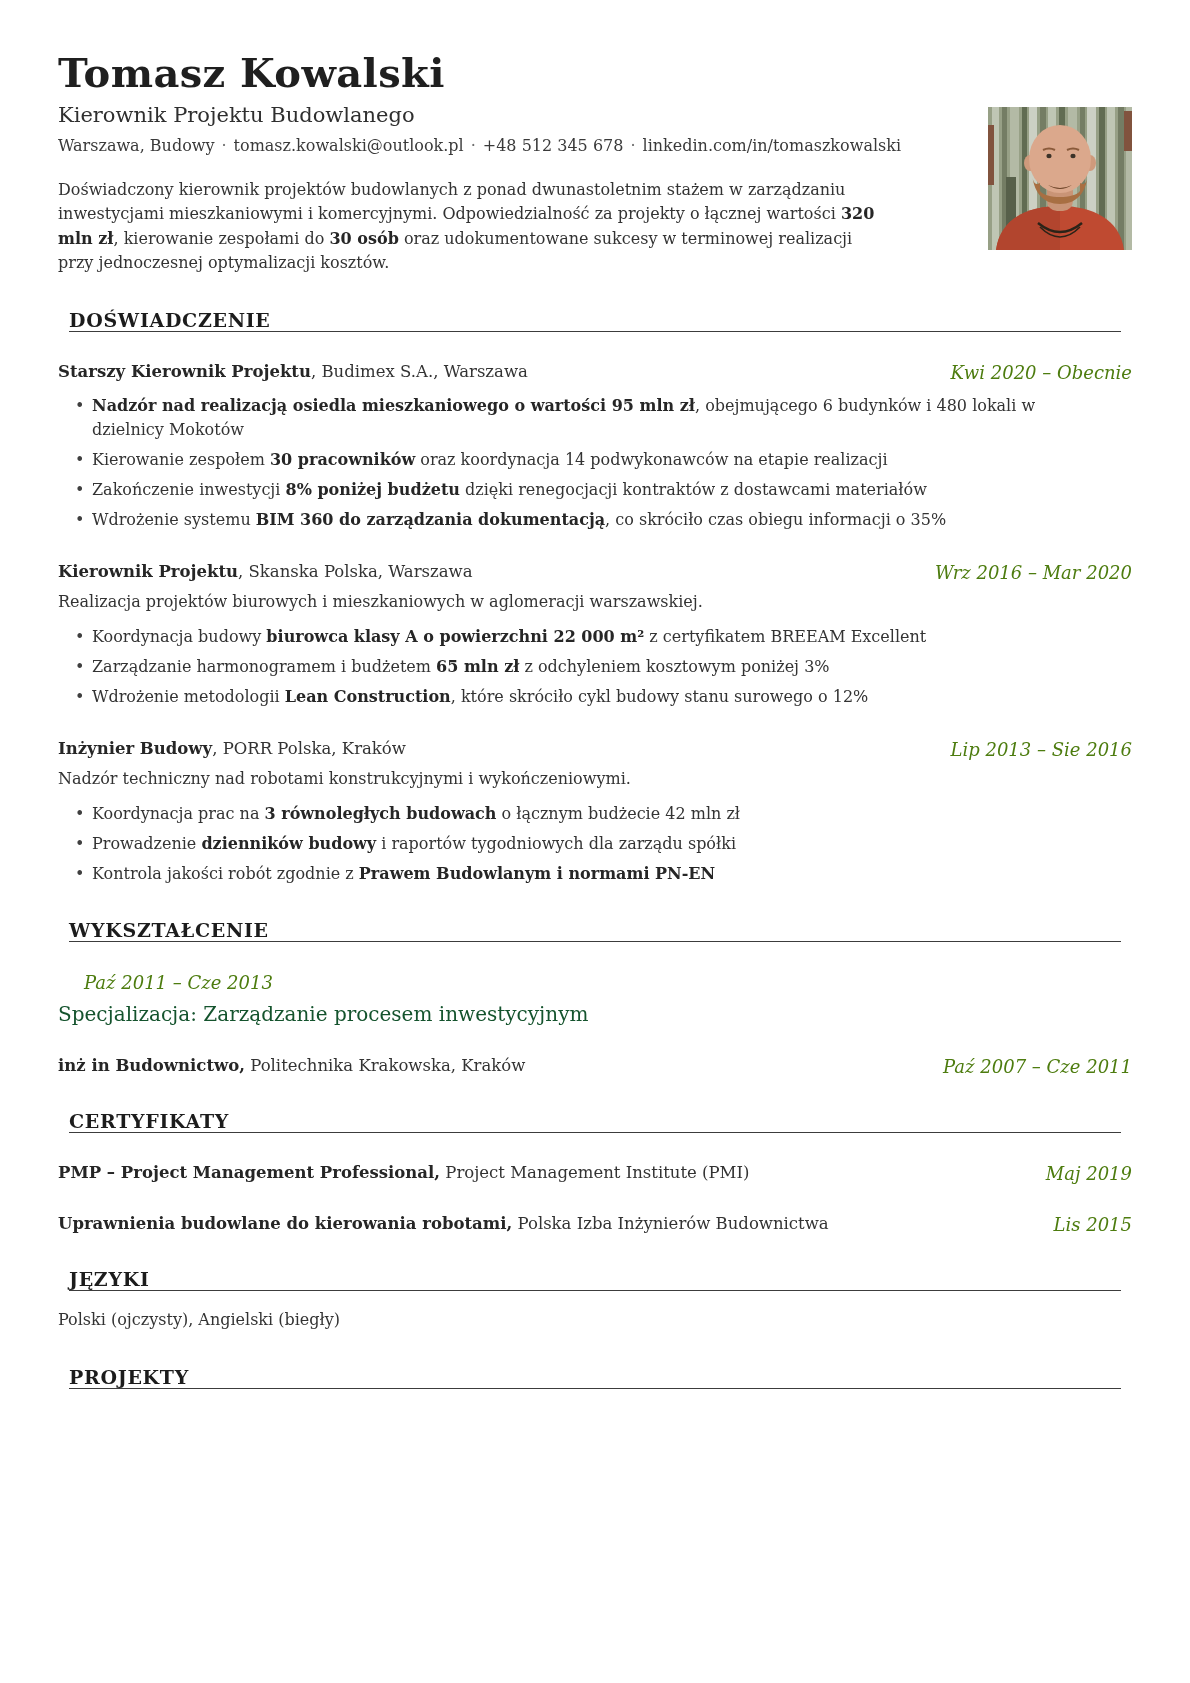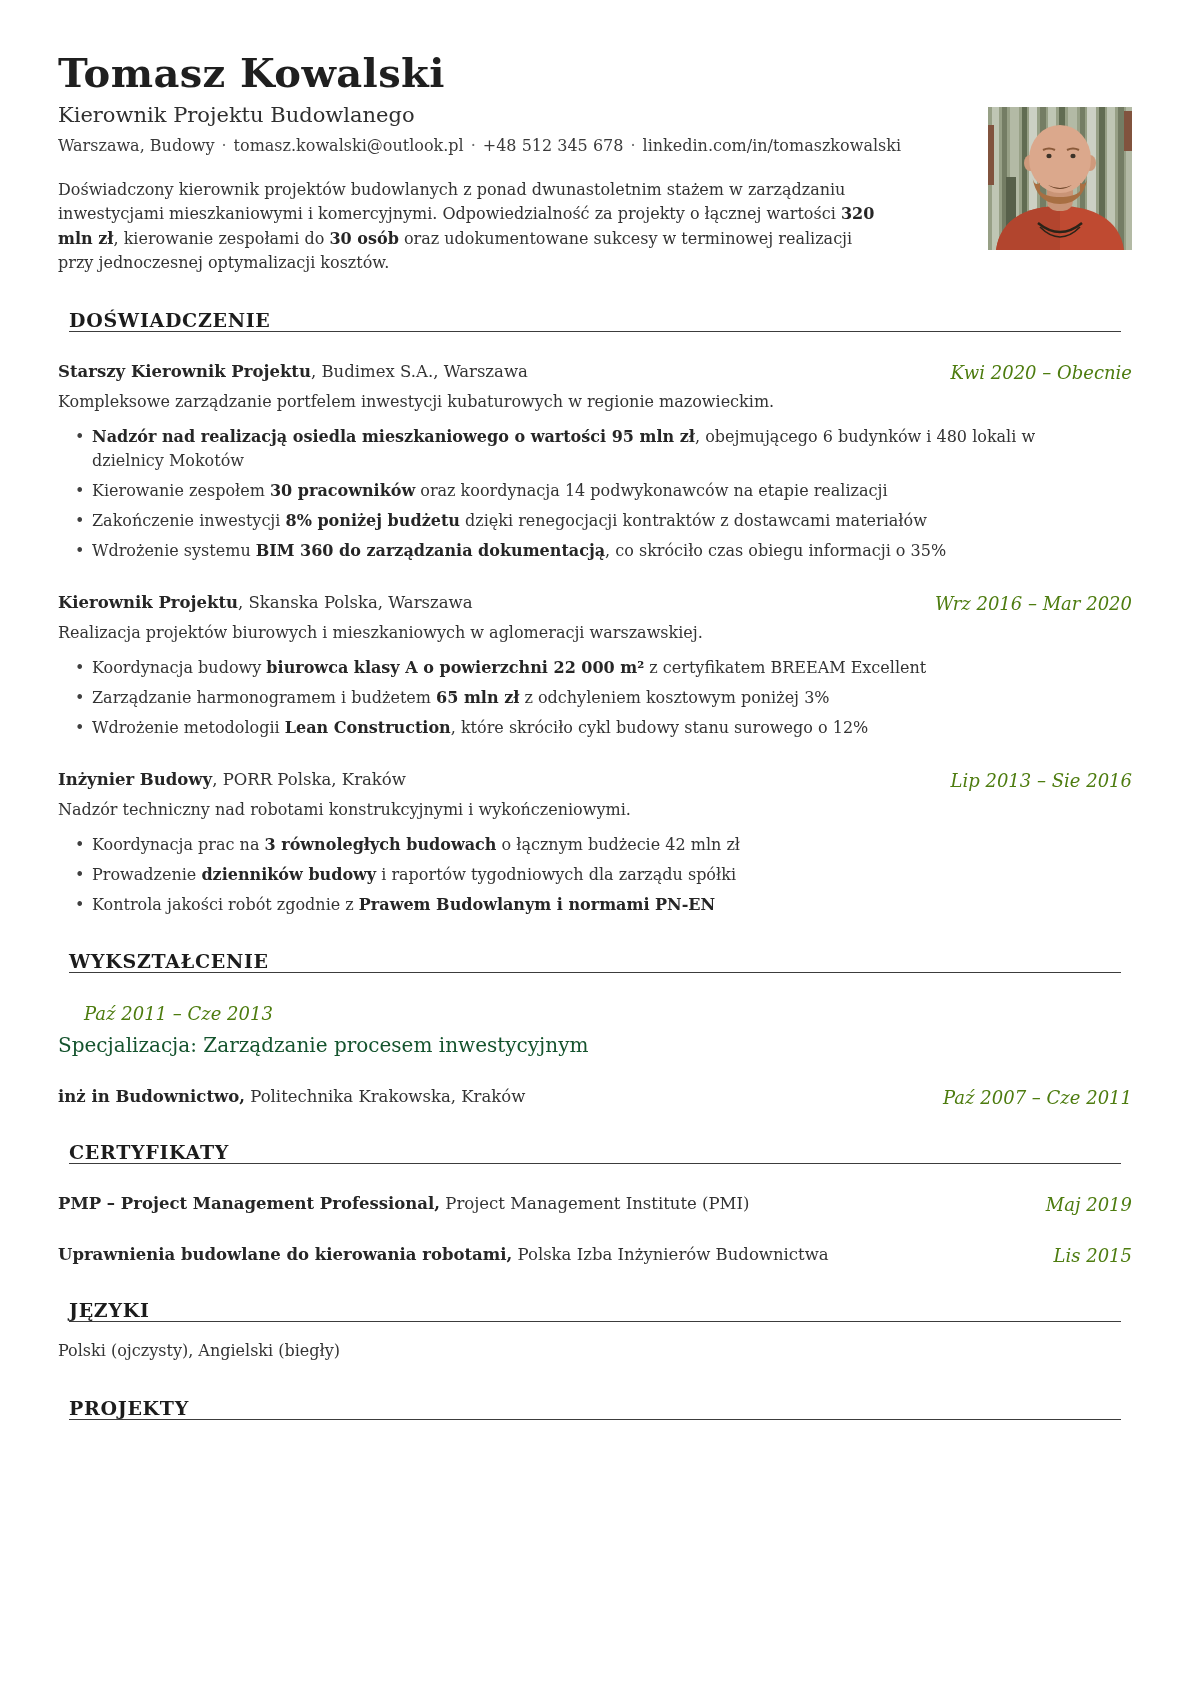--- a/index.html
+++ b/index.html
@@ -87,21 +87,20 @@
   </header>
 
   <section>
     <h2 class="sec-h">DOŚWIADCZENIE</h2>
     <div class="entries">
         <div class="entry">
           <div class="ehead">
             <div class="eleft"><b>Starszy Kierownik Projektu</b><span>, Budimex S.A., Warszawa</span></div>
             <div class="edates">Kwi 2020 – Obecnie</div>
           </div>
-          <p class="esum">Kompleksowe zarządzanie portfelem inwestycji kubaturowych w regionie mazowieckim.</p>
           <ul class="bullets">
             <li class="bullet">
               <span class="dot">•</span>
               <span class="btext"><b class="run">Nadzór nad realizacją osiedla mieszkaniowego o wartości 95 mln zł</b><span class="run">, obejmującego 6 budynków i 480 lokali w dzielnicy Mokotów</span></span>
             </li>
             <li class="bullet">
               <span class="dot">•</span>
               <span class="btext"><span class="run">Kierowanie zespołem </span><b class="run">30 pracowników</b><span class="run"> oraz koordynacja 14 podwykonawców na etapie realizacji</span></span>
             </li>
             <li class="bullet">

